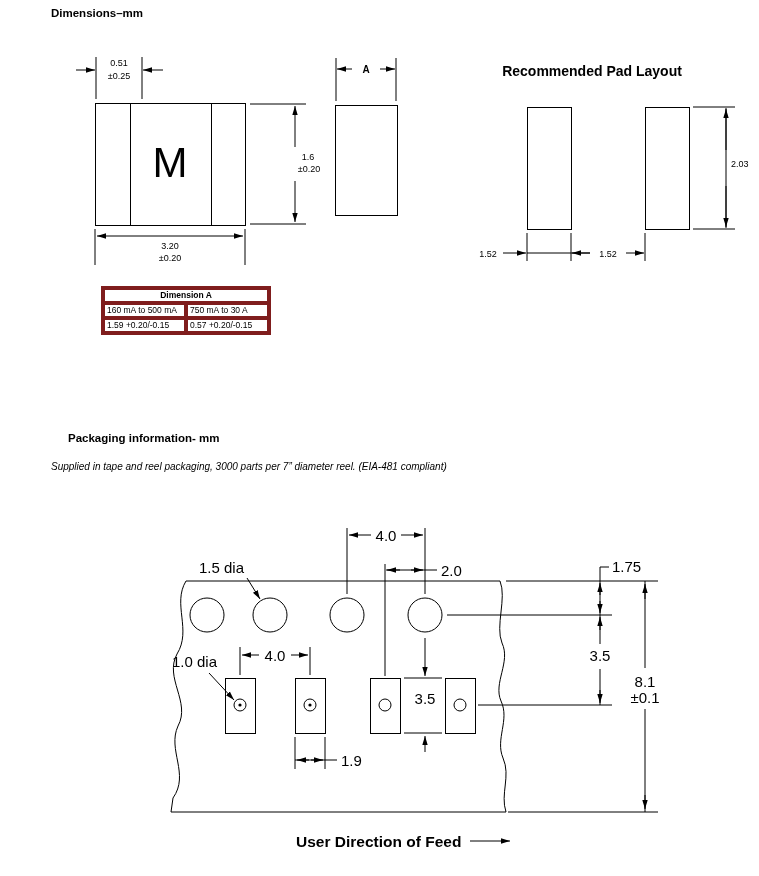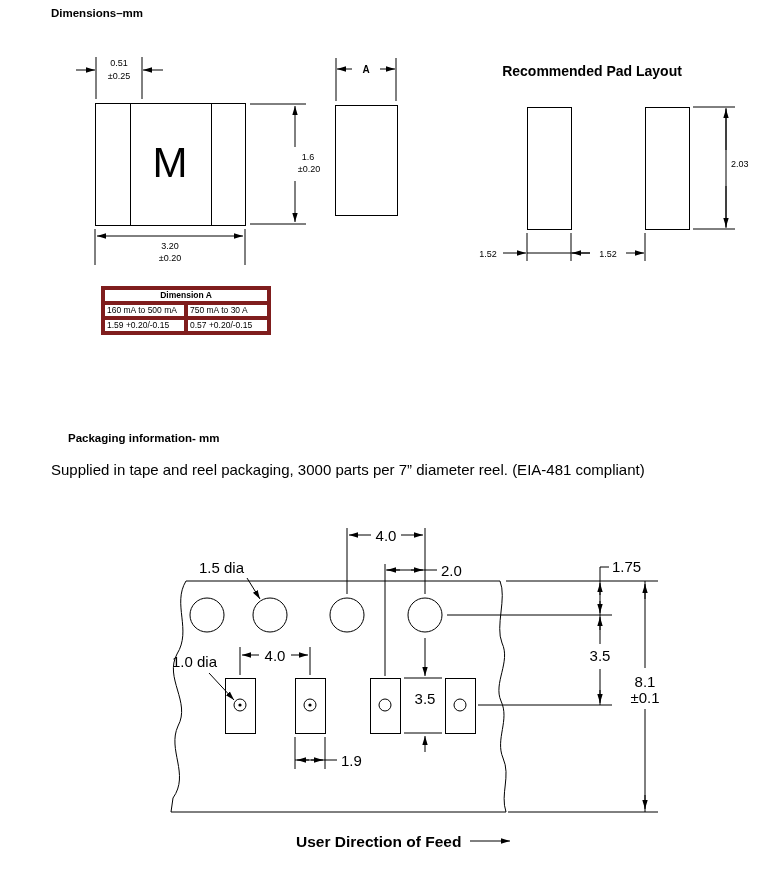--- a/index.html
+++ b/index.html
@@ -1,20 +1,20 @@
 <!DOCTYPE html>
 <html><head>
 <meta charset="utf-8">
 <style>
   * { margin:0; padding:0; box-sizing:border-box; }
   html,body { background:#fff; }
   body { font-family:"Liberation Sans", sans-serif; color:#000; }
   .page { position:relative; width:759px; height:876px; background:#fff; overflow:hidden; }
   .h1 { position:absolute; font-size:11.5px; font-weight:bold; }
-  .note { position:absolute; font-size:15px; }
+  .note { position:absolute; font-size:10px;font-style:italic; }
   .layer { position:absolute; left:0; }
   svg text { fill:#000; font-family:"Liberation Sans", sans-serif; }
   .ln { stroke:#000; stroke-width:1; fill:none; }
   .shape { fill:#fff; stroke:#000; stroke-width:1; }
   .t9  { font-size:9px;  text-anchor:middle; }
   .t9s { font-size:9px;  text-anchor:start; }
   .t15 { font-size:15px; text-anchor:middle; }
   .t15s{ font-size:15px; text-anchor:start; }
   .tA  { font-size:10px; font-weight:bold; text-anchor:middle; }
   .subhead { font-size:14px; font-weight:bold; text-anchor:middle; }

